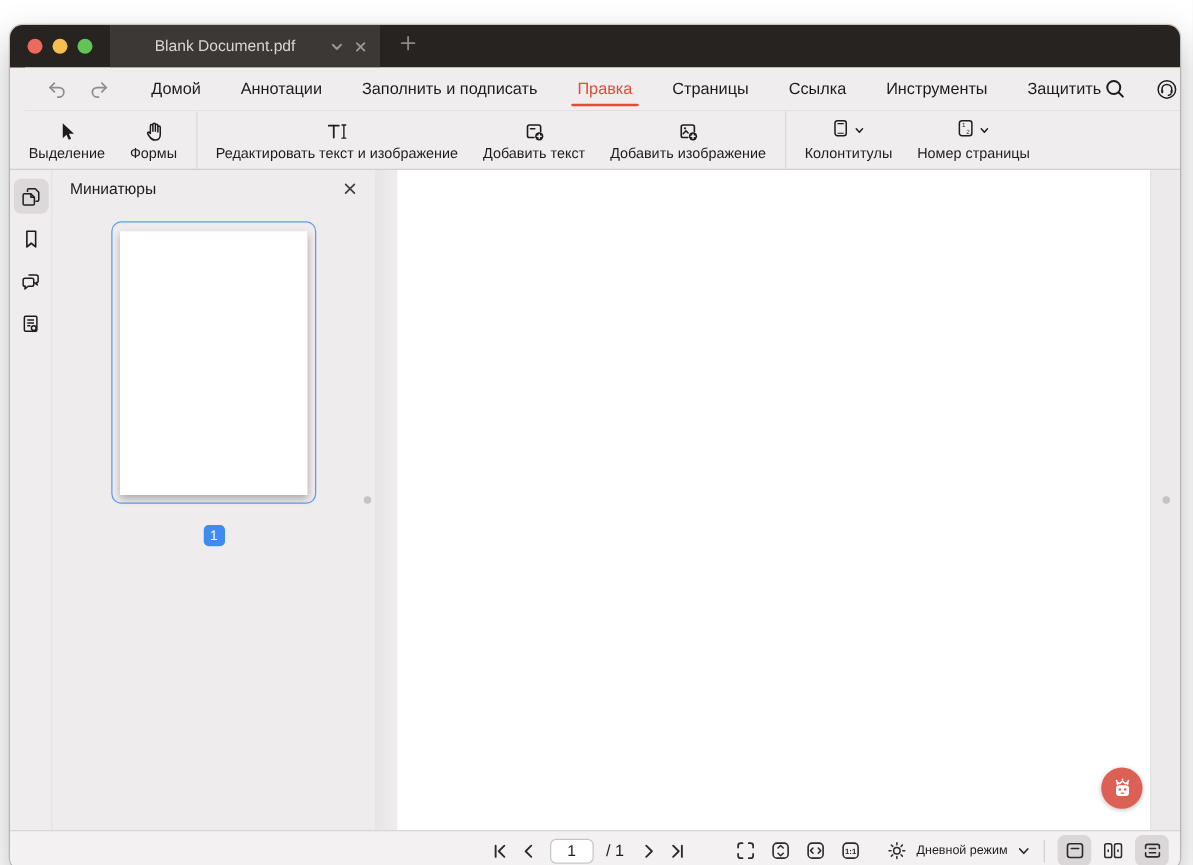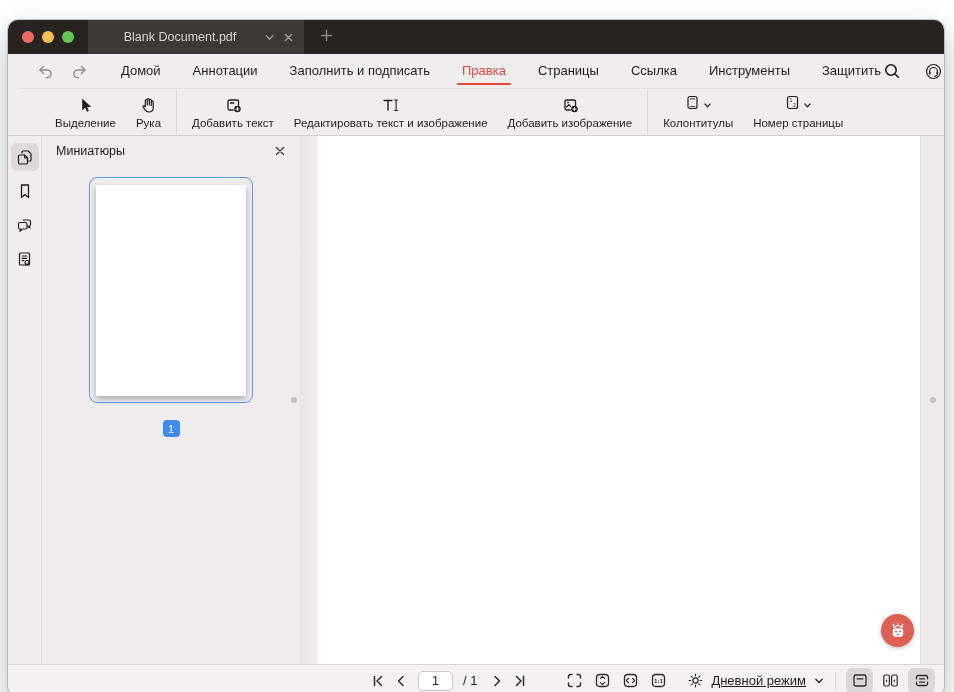--- a/index.html
+++ b/index.html
@@ -21,21 +21,21 @@
   
   .menubar { flex: 0 0 34px; display: flex; align-items: center; padding: 0 16px; background: #f0edee; border-bottom: 1px solid #e3e0e1; margin-left: 12px; }
   .history { display: flex; gap: 15px; margin-right: 30px; align-items: center; }
   .menu-tabs { display: flex; gap: 28px; align-items: center; }
   .menu-tab { font-size: 13px; color: #1c1c1e; position: relative; padding: 9px 2px 10px; white-space: nowrap; cursor: default; }
   .menu-tab.active { color: #e5493a; }
   .menu-tab.active::after { content: ""; position: absolute; left: -3px; right: -3px; bottom: 3px; height: 2.5px; border-radius: 2px; background: #e5493a; }
   .menu-right { margin-left: auto; display: flex; gap: 23px; align-items: center; }
   .icon-btn { display: inline-flex; align-items: center; justify-content: center; }
   
-  .toolbar { flex: 0 0 47px; display: flex; align-items: stretch; background: #f0edee; border-bottom: 1px solid #d2cfd0; padding-left: 32px; }
+  .toolbar { flex: 0 0 47px; display: flex; align-items: stretch; background: #f0edee; border-bottom: 1px solid #d2cfd0; }
   .tgroup { display: flex; align-items: stretch; padding: 0 5px; }
   .tgroup + .tgroup { border-left: 1px solid #dcd9da; }
   .titem { display: flex; flex-direction: column; align-items: center; justify-content: center; gap: 3px; padding: 0 10px; color: #1d1d1f; cursor: default; }
   .titem .ticon { height: 19px; display: flex; align-items: center; gap: 3px; }
   .titem .tlabel { font-size: 11.5px; white-space: nowrap; }
   
   .content { flex: 1; min-height: 0; display: flex; position: relative; background: #f0edee; }
   .rail { flex: 0 0 34px; border-right: 1px solid #e2dfe0; display: flex; flex-direction: column; align-items: center; padding-top: 7px; gap: 6px; }
   .rail-btn { width: 28px; height: 28px; border-radius: 6px; display: flex; align-items: center; justify-content: center; }
   .rail-btn.selected { background: #ddd9da; }
@@ -53,21 +53,21 @@
   .right-strip { flex: 0 0 24px; background: #edeaeb; border-left: 1px solid #e3e0e1; position: relative; }
   .right-handle-dot { position: absolute; left: 50%; top: 50%; transform: translate(-50%,-50%); width: 6px; height: 6px; border-radius: 50%; background: #c6c3c4; }
   .assistant-btn { position: absolute; right: 6px; bottom: 17px; width: 33px; height: 33px; border-radius: 50%; background: #dd6055; display: flex; align-items: center; justify-content: center; box-shadow: 0 1px 4px rgba(0,0,0,.25); cursor: pointer; }
   
   .statusbar { flex: 0 0 32px; background: #f4f1f2; border-top: 1px solid #d8d5d6; display: flex; align-items: center; padding: 0 9px; color: #1d1d1f; }
   .nav-group { display: flex; align-items: center; gap: 5px; margin-left: auto; }
   .page-input { width: 35px; height: 20px; border: 1px solid #c9c6c7; border-radius: 5px; background: #fff; text-align: center; font-size: 12.5px; font-family: "Liberation Sans", sans-serif; color: #1d1d1f; margin: 0 3px; outline: none; }
   .page-total { font-size: 13px; margin: 0 6px 0 2px; white-space: nowrap; }
   .fit-group { display: flex; align-items: center; gap: 9px; margin-left: 36px; }
   .daymode { display: flex; align-items: center; gap: 7px; margin-left: 19px; cursor: default; }
-  .daymode-label { font-size: 13px; white-space: nowrap; text-decoration: underline; }
+  .daymode-label { font-size: 10px; white-space: nowrap; }
   .sb-sep { width: 1px; height: 18px; background: #d4d1d2; margin: 0 10px; }
   .view-group { display: flex; align-items: center; gap: 4px; }
   .view-btn { width: 27px; height: 25px; border-radius: 6px; display: flex; align-items: center; justify-content: center; }
   .view-btn.selected { background: #dbd7d8; }
 </style>
 </head>
 <body>
 
 <div class="window">
 
@@ -153,44 +153,44 @@
             </svg>
         </span>
         <span class="tlabel">Выделение</span>
       </div>
       <div class="titem">
         <span class="ticon">
           <svg width="18" height="18" viewBox="0 0 18 18" fill="none" stroke="#1d1d1f" stroke-width="1.2" stroke-linecap="round" stroke-linejoin="round">
               <path d="M6.3 10.8 V4.6 a1 1 0 0 1 2 0 V9 M8.3 8.8 V3.6 a1 1 0 0 1 2 0 V9 M10.3 9 V4.3 a1 1 0 0 1 2 0 V9.6 M12.3 9.6 V5.8 a0.95 0.95 0 0 1 1.9 0 V11.5 c0 2.8 -1.6 4.5 -4.2 4.5 c-2.3 0 -3.3 -0.9 -4.3 -2.6 L4.2 11 c-0.5 -0.9 0.6 -1.7 1.3 -1 l0.8 0.8"></path>
             </svg>
         </span>
-        <span class="tlabel">Рука</span>
+        <span class="tlabel">Формы</span>
       </div>
     </div>
     <div class="tgroup">
+      <div class="titem">
+        <span class="ticon">
+          <svg width="20" height="18" viewBox="0 0 20 18" fill="none" stroke="#1d1d1f" stroke-width="1.4" stroke-linecap="round">
+              <path d="M3 4.5 H11"></path>
+              <path d="M7 4.5 V14"></path>
+              <path d="M13.6 4 H16.6 M15.1 4 V14.5 M13.6 14.5 H16.6" stroke-width="1.1"></path>
+            </svg>
+        </span>
+        <span class="tlabel">Редактировать текст и изображение</span>
+      </div>
       <div class="titem">
         <span class="ticon">
           <svg width="18" height="18" viewBox="0 0 18 18" fill="none" stroke="#1d1d1f" stroke-width="1.3" stroke-linecap="round">
               <path d="M14.5 9.3 V5.5 Q14.5 4 13 4 H5.5 Q4 4 4 5.5 V12.5 Q4 14 5.5 14 H9.2"></path>
               <path d="M6.4 7 H9.8"></path>
               <circle cx="13.4" cy="13" r="3.3" fill="#1d1d1f" stroke="none"></circle>
               <path d="M13.4 11.5 V14.5 M11.9 13 H14.9" stroke="#f0edee" stroke-width="1.2"></path>
             </svg>
         </span>
         <span class="tlabel">Добавить текст</span>
-      </div>
-      <div class="titem">
-        <span class="ticon">
-          <svg width="20" height="18" viewBox="0 0 20 18" fill="none" stroke="#1d1d1f" stroke-width="1.4" stroke-linecap="round">
-              <path d="M3 4.5 H11"></path>
-              <path d="M7 4.5 V14"></path>
-              <path d="M13.6 4 H16.6 M15.1 4 V14.5 M13.6 14.5 H16.6" stroke-width="1.1"></path>
-            </svg>
-        </span>
-        <span class="tlabel">Редактировать текст и изображение</span>
       </div>
       <div class="titem">
         <span class="ticon">
           <svg width="18" height="18" viewBox="0 0 18 18" fill="none" stroke="#1d1d1f" stroke-width="1.3" stroke-linecap="round">
               <path d="M14.5 9.3 V5.5 Q14.5 4 13 4 H5.5 Q4 4 4 5.5 V12.5 Q4 14 5.5 14 H9.2"></path>
               <path d="M5.6 11 L7.8 8.6 L9.5 10.4" stroke-linejoin="round"></path>
               <circle cx="7" cy="6.6" r="0.9" fill="#1d1d1f" stroke="none"></circle>
               <circle cx="13.4" cy="13" r="3.3" fill="#1d1d1f" stroke="none"></circle>
               <path d="M13.4 11.5 V14.5 M11.9 13 H14.9" stroke="#f0edee" stroke-width="1.2"></path>
             </svg>

